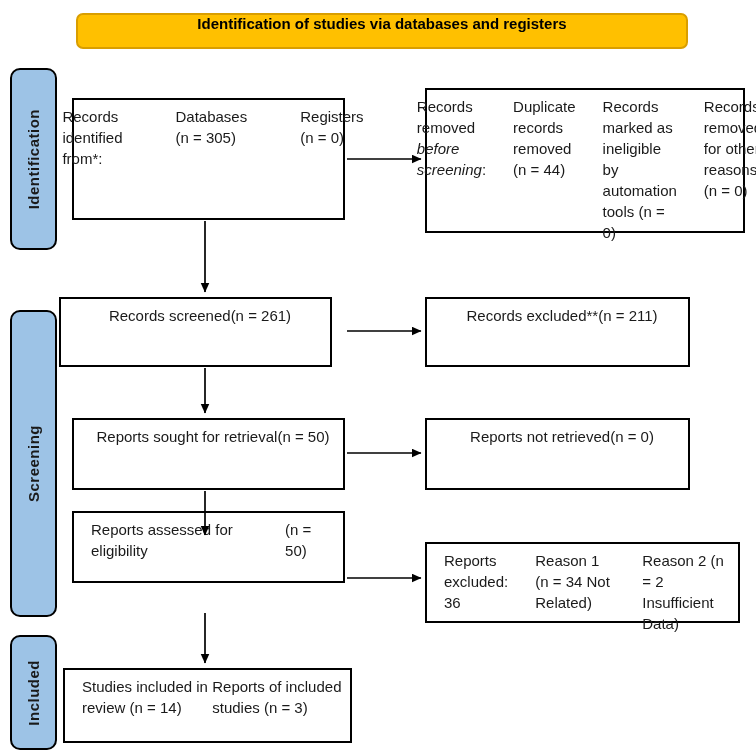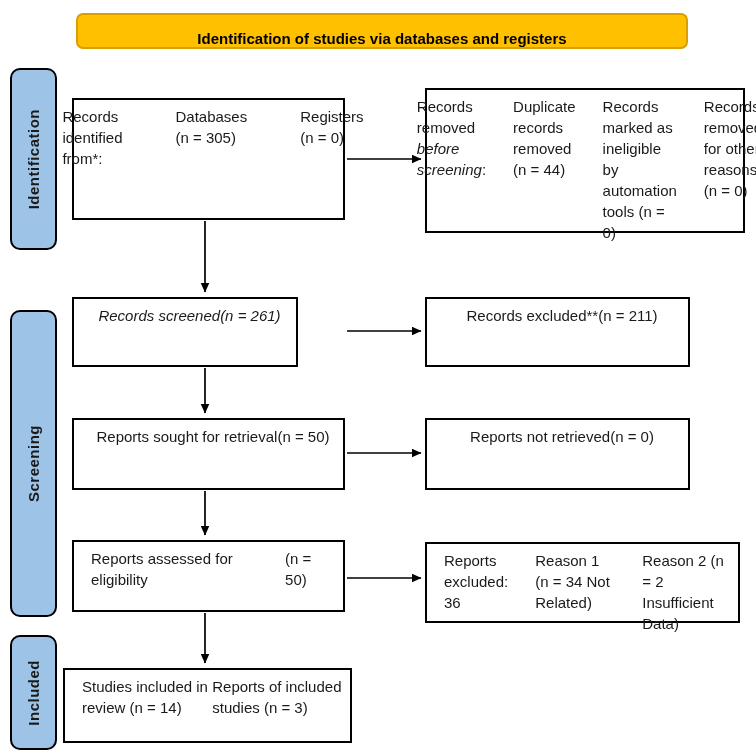--- a/index.html
+++ b/index.html
@@ -7,21 +7,21 @@
     position:relative;
     width:756px;height:754px;
     background:#ffffff;
     font-family:"Liberation Sans", sans-serif;
     color:#1a1a1a;
     overflow:hidden;
   }
   .header-banner{
     position:absolute;left:76px;top:13px;width:612px;height:36px;
     background:#FFC000;border:2px solid #D99E00;border-radius:7px;
-    display:flex;align-items:flex-end;justify-content:center;
+    display:flex;align-items:flex-start;justify-content:center;
     font-weight:bold;font-size:15px;color:#000;
     box-sizing:border-box;
   }
   .stage{
     position:absolute;left:10px;width:47px;
     background:#9DC3E6;border:2px solid #000;border-radius:10px;
     display:flex;align-items:center;justify-content:center;
     box-sizing:border-box;
   }
   .stage span{
@@ -36,23 +36,23 @@
     position:absolute;background:#fff;border:2px solid #000;
     box-sizing:border-box;
     display:flex;justify-content:center;
     padding:6px 8px 6px 17px;
     font-size:15px;line-height:21px;color:#1a1a1a;
   }
   .box .indent{margin-left:27px;}
   .box .em{font-style:italic;}
   
   .box-identified{left:72px;top:98px;width:273px;height:122px;gap:26px;}
-  .box-screened{left:72px;top:297px;width:226px;height:70px;font-style:italic;}
+  .box-screened{left:59px;top:297px;width:273px;height:70px;}
   .box-sought{left:72px;top:418px;width:273px;height:72px;}
-  .box-assessed{left:72px;top:540px;width:273px;height:72px;}
+  .box-assessed{left:72px;top:511px;width:273px;height:72px;}
   .box-included{left:63px;top:668px;width:289px;height:75px;}
   
   .box-removed{left:425px;top:88px;width:320px;height:145px;}
   .box-excluded{left:425px;top:297px;width:265px;height:70px;}
   .box-notretrieved{left:425px;top:418px;width:265px;height:72px;}
   .box-reportsexcluded{left:425px;top:542px;width:315px;height:81px;}
   .arrows{position:absolute;left:0;top:0;width:756px;height:754px;pointer-events:none;}
 </style>
 </head>
 <body>

